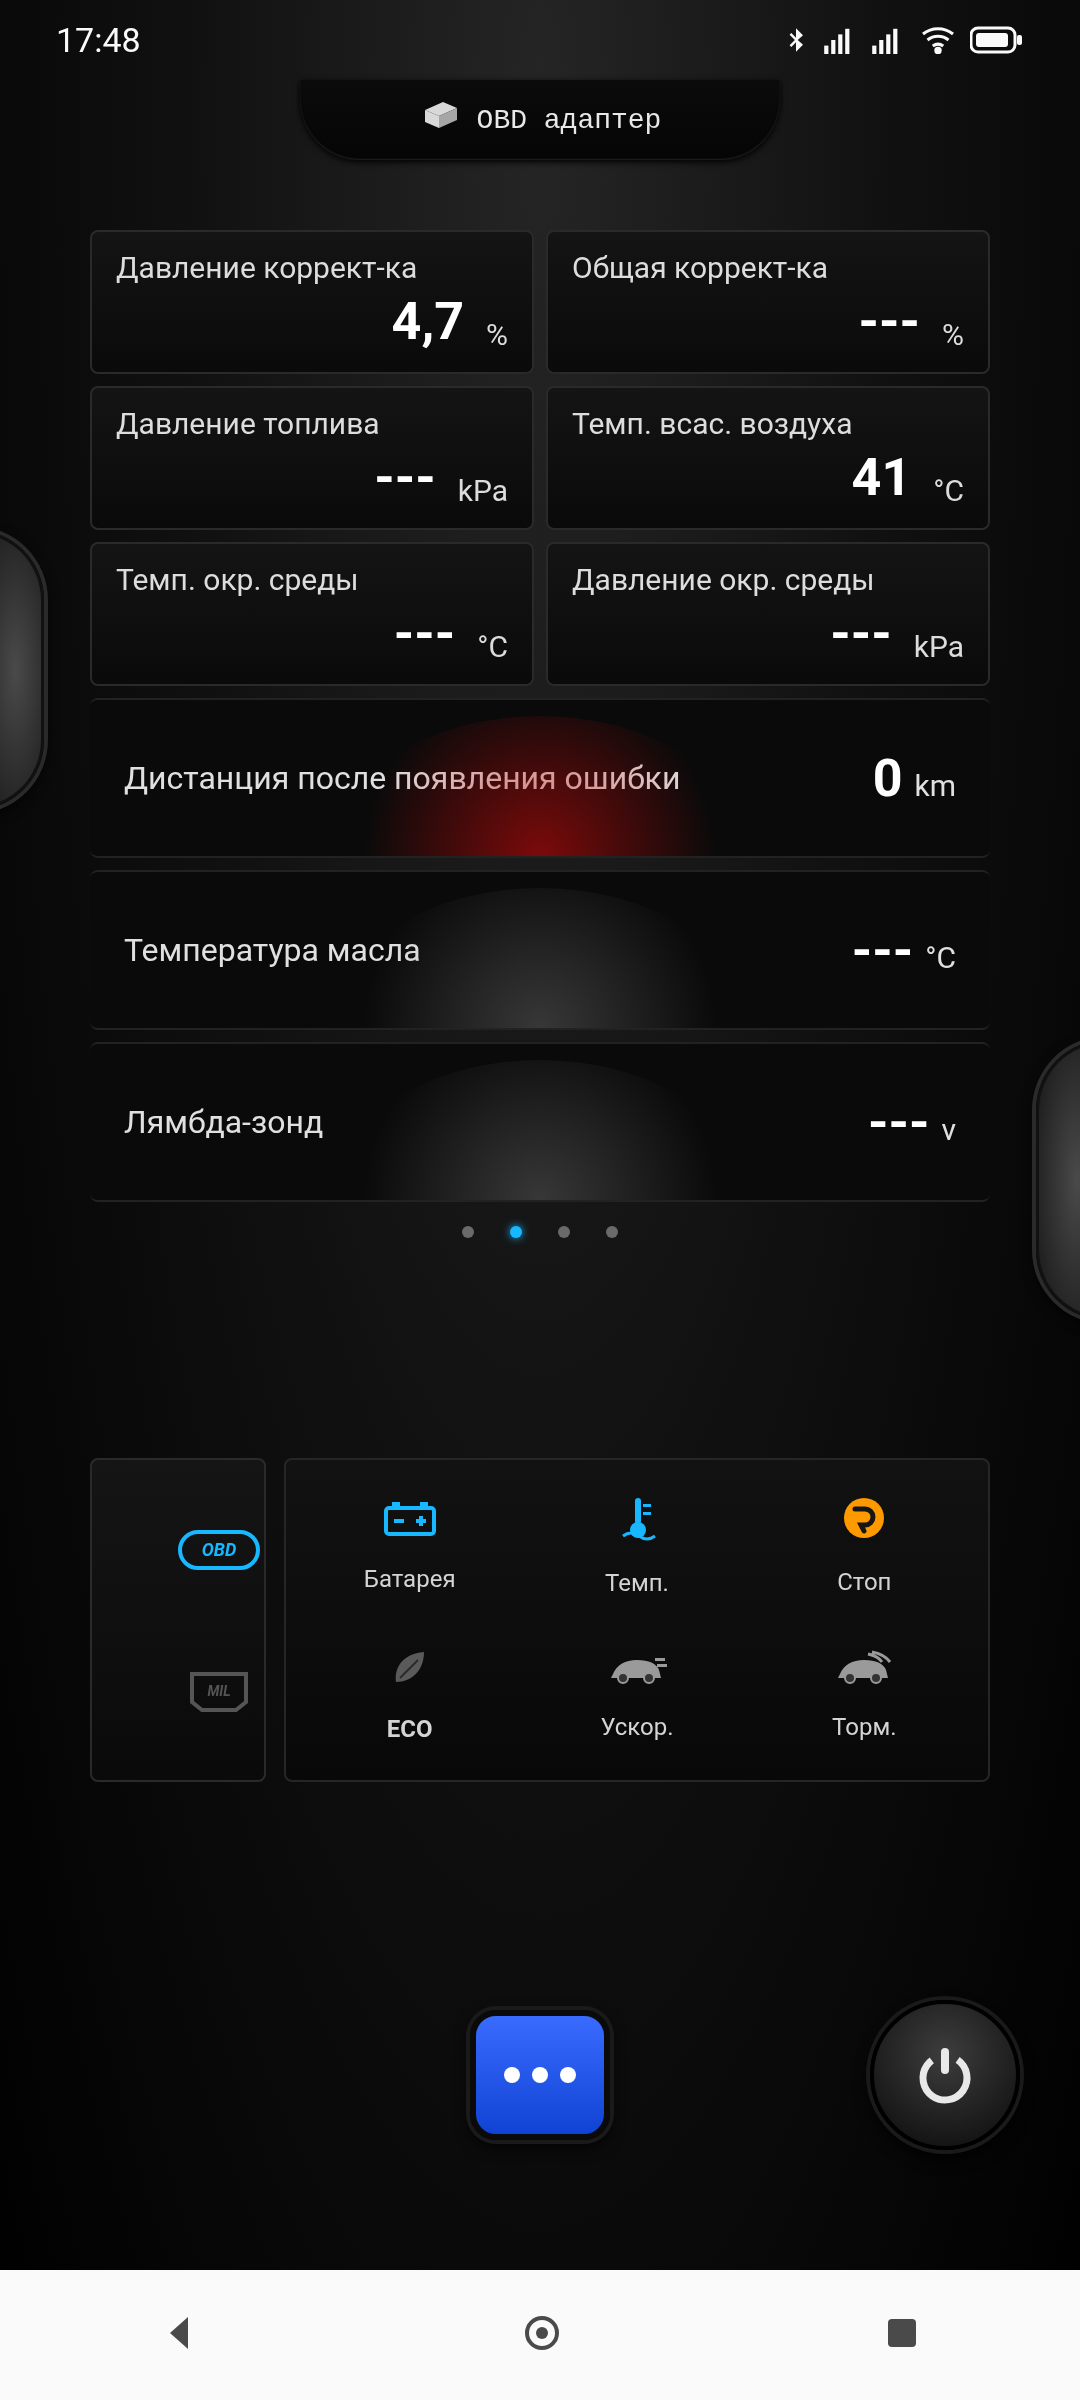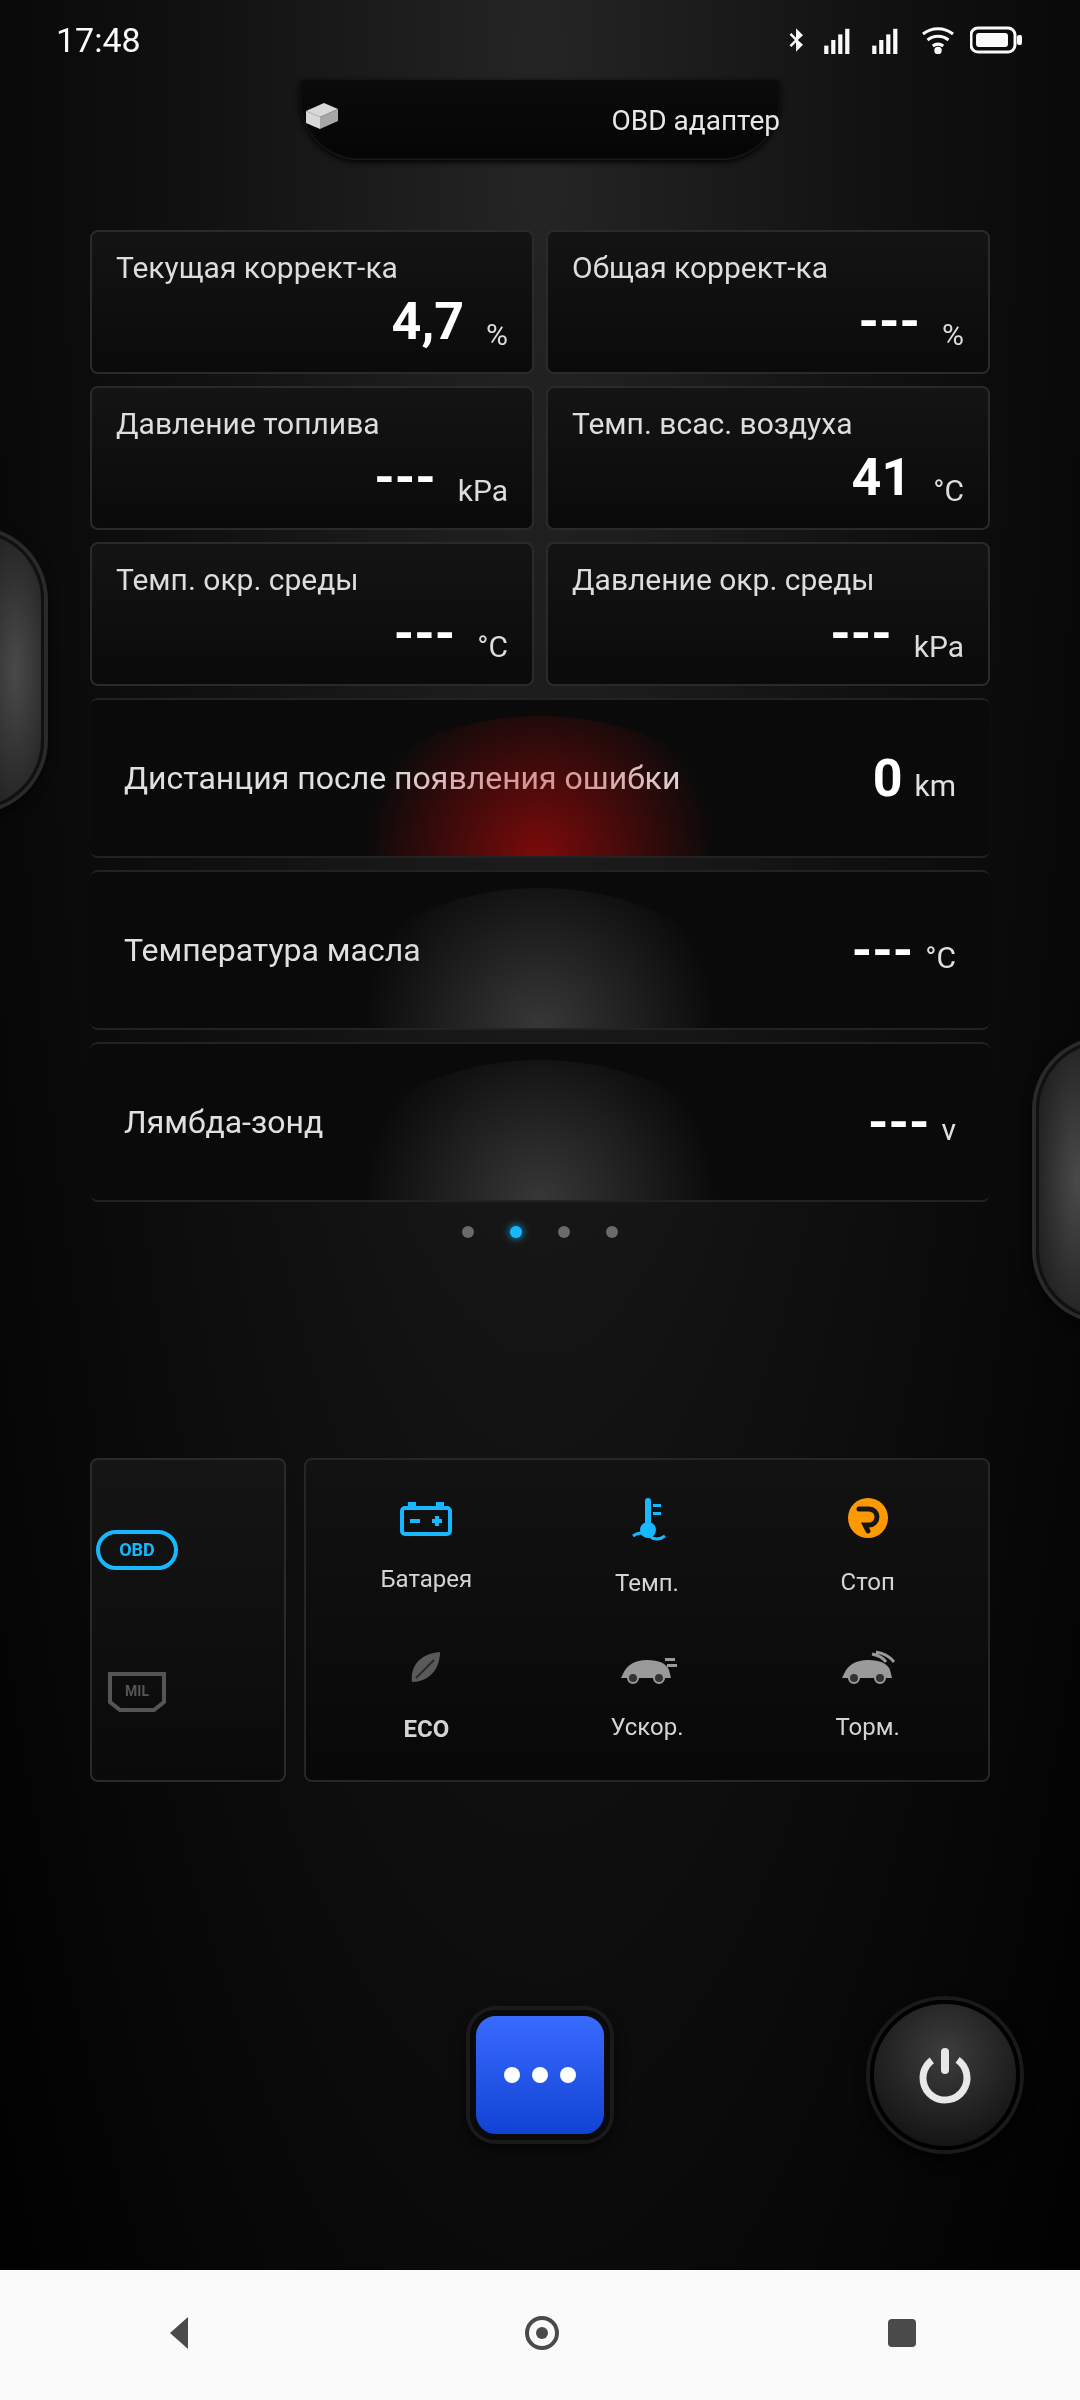--- a/index.html
+++ b/index.html
@@ -4,21 +4,21 @@
 <style>
   * { margin:0; padding:0; box-sizing:border-box; }
   html,body{ width:1080px; height:2400px; background:#000; font-family:-apple-system,Roboto,Arial,sans-serif; color:#dcdcdc; overflow:hidden; }
   .screen{ width:1080px; height:2400px; position:relative; background:radial-gradient(ellipse at 50% 5%,#252525 0%,#111 45%,#000 100%); }
   
   .statusbar{ height:80px; display:flex; align-items:center; justify-content:space-between; padding:0 56px; color:#fafafa; font-size:34px; font-weight:400;}
   .statusbar .right{ display:flex; gap:14px; align-items:center;}
   .statusbar .right span{ display:inline-flex;}
   
   .header-tab{ position:relative; width:100%; height:110px; display:flex; justify-content:center; align-items:flex-start; }
-  .header-pill{ width:480px; height:80px; background:linear-gradient(#0b0b0b,#050505); border-radius:0 0 60px 60px; box-shadow:0 2px 6px #000, inset 0 -1px 2px #222; display:flex; align-items:center; justify-content:space-between; gap:14px; color:#e8e8e8; font-size:28px;}
+  .header-pill{ width:480px; height:80px; background:linear-gradient(#0b0b0b,#050505); border-radius:0 0 60px 60px; box-shadow:0 2px 6px #000, inset 0 -1px 2px #222; display:flex; align-items:center; justify-content:center; gap:14px; color:#e8e8e8; font-size:28px;font-family:Liberation Mono, monospace;}
   .header-arc{position:absolute; top:44px; left:40px; right:40px; height:140px; border:4px solid #353535; border-bottom:none; border-radius:140px 140px 0 0; box-shadow:0 -2px 4px rgba(255,255,255,.06), 0 6px 10px #000; z-index:-1;}
   
   .content{ padding:40px 90px 10px 90px; }
   .grid2{ display:grid; grid-template-columns:1fr 1fr; gap:12px; }
   .card{ background:linear-gradient(#141414,#0a0a0a); border:2px solid #2a2a2a; border-radius:8px; padding:18px 24px 20px 24px; min-height:126px; display:flex; flex-direction:column; }
   .card .lbl{ font-size:30px; color:#dddddd; font-weight:400; }
   .card .valrow{ margin-top:6px; display:flex; justify-content:flex-end; align-items:flex-end; gap:22px; }
   .card .val{ font-size:52px; font-weight:700; color:#fff; }
   .card .unit{ font-size:30px; color:#dcdcdc; }
   .fullcards{ margin-top:12px; display:flex; flex-direction:column; gap:12px;}
@@ -28,21 +28,21 @@
   .fullcard .fclabel{ font-size:32px; color:#e0e0e0;}
   .fullcard .fcval{ font-size:52px; font-weight:700; color:#fff;}
   .fullcard .fcunit{ font-size:30px; color:#e0e0e0; margin-left:12px;}
   .fullcard .right{ display:flex; align-items:baseline;}
   
   .dots{ display:flex; justify-content:center; gap:36px; margin-top:24px;}
   .dot{ width:12px; height:12px; border-radius:50%; background:#6a6a6a;}
   .dot.active{ background:#17b8ff; box-shadow:0 0 8px #17b8ff;}
   
   .panel{ margin:210px 90px 0 90px; display:flex; gap:18px;}
-  .panel-left{ width:196px; background:linear-gradient(#151515,#0a0a0a); border:2px solid #2a2a2a; border-radius:8px; display:flex; flex-direction:column; justify-content:space-around; align-items:flex-start; padding:24px 0;}
+  .panel-left{ width:176px; background:linear-gradient(#151515,#0a0a0a); border:2px solid #2a2a2a; border-radius:8px; display:flex; flex-direction:column; justify-content:space-around; align-items:flex-end; padding:24px 0;font-style:italic;}
   .panel-right{ flex:1; background:linear-gradient(#121212,#080808); border:2px solid #262626; border-radius:8px; display:grid; grid-template-columns:repeat(3,1fr); grid-template-rows:repeat(2,1fr); padding:10px;}
   .tile{ display:flex; flex-direction:column; align-items:center; justify-content:center; gap:23px; height:150px;}
   .tile span.lbl{ font-size:24px; color:#d4d4d4;}
   .side-btn{ color:#17b8ff;}
   .side-btn.off{ color:#555;}
   
   .bottom-btns{ position:absolute; bottom:260px; left:0; right:0; display:flex; justify-content:center; align-items:center;}
   .menu-btn{ width:140px; height:130px; border-radius:26px; background:linear-gradient(#3a6bff,#1043d4); border:6px solid #0a0a0a; box-shadow:0 0 0 4px #1a1a1a, 0 6px 16px #000; display:flex; align-items:center; justify-content:center; gap:12px;}
   .menu-btn .d{ width:16px; height:16px; border-radius:50%; background:#fff;}
   .power-btn{ position:absolute; right:60px; width:150px; height:150px; border-radius:50%; background:radial-gradient(circle at 50% 35%,#3d3d3d,#0a0a0a); border:4px solid #000; box-shadow:0 0 0 4px #1a1a1a, 0 8px 16px #000; display:flex; align-items:center; justify-content:center;}
@@ -115,21 +115,21 @@
             </g>
           </svg>
       </span>
       <span>OBD адаптер</span>
     </div>
   </div>
 
   <div class="content">
     <div class="grid2">
       <div class="card">
-        <span class="lbl">Текущая коррект-ка</span>
+        <span class="lbl">Давление коррект-ка</span>
         <div class="valrow">
             <span class="val">4,7</span>
             <span class="unit">%</span>
           </div>
       </div>
       <div class="card">
         <span class="lbl">Общая коррект-ка</span>
         <div class="valrow">
             <span class="val">---</span>
             <span class="unit">%</span>

